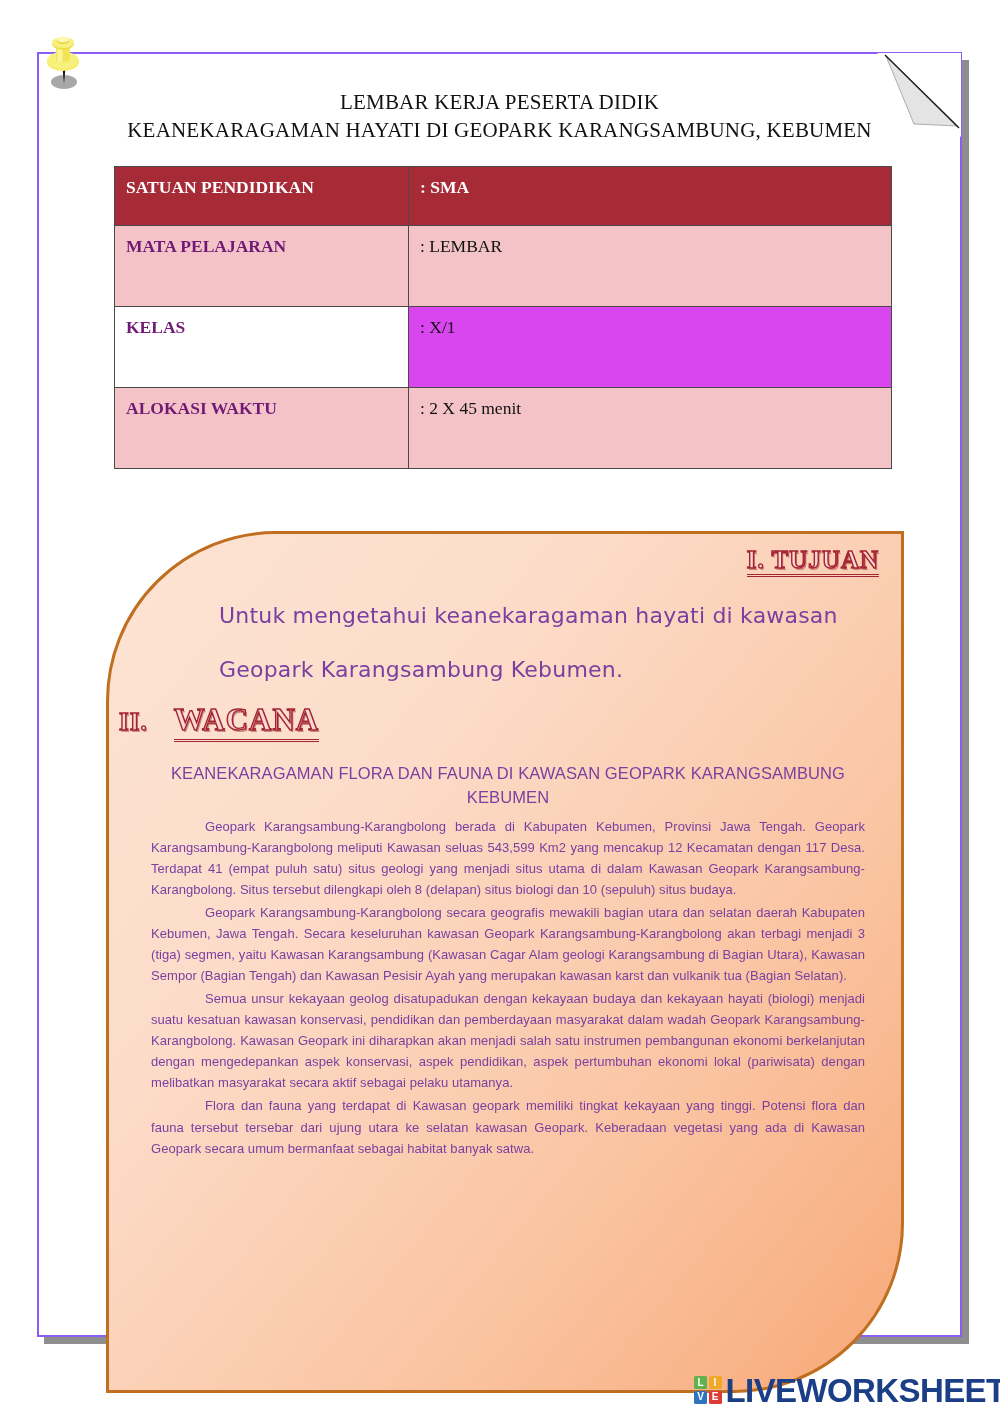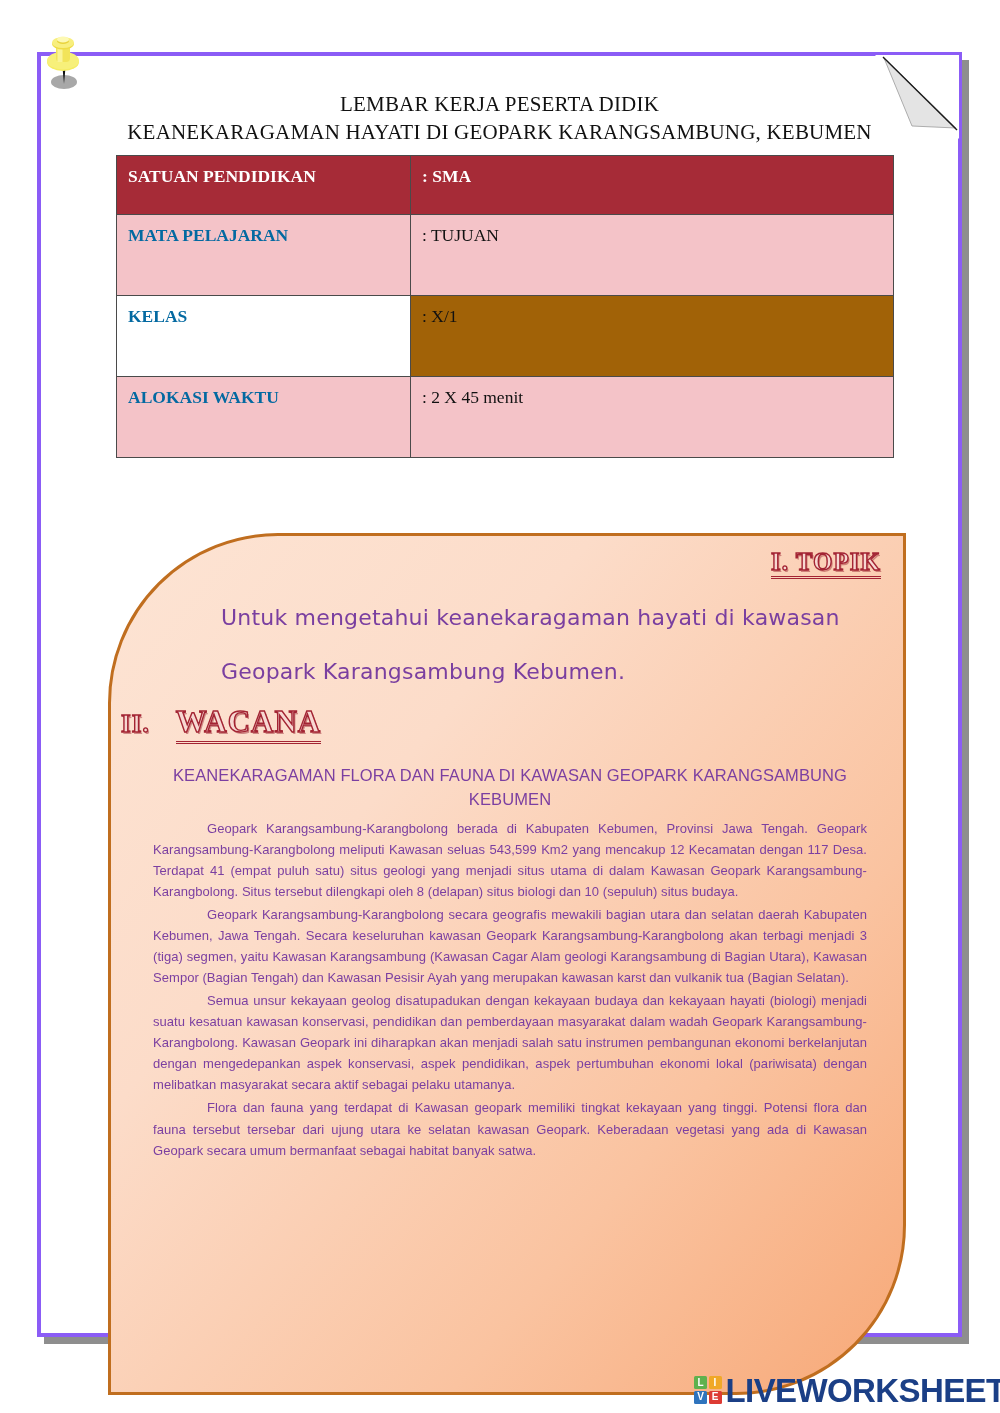--- a/index.html
+++ b/index.html
@@ -16,21 +16,21 @@
   }
 
   
   #sheet {
     position: absolute;
     left: 37px;
     top: 52px;
     width: 925px;
     height: 1285px;
     background: #ffffff;
-    border: 4px solid #8b5cf6;
+    border: 2px solid #8b5cf6;
     box-sizing: border-box;
   }
   
   #sheet-shadow {
     position: absolute;
     left: 44px;
     top: 1337px;
     width: 925px;
     height: 7px;
     background: #8e8e8e;
@@ -85,50 +85,50 @@
     position: absolute;
     left: 0;
     top: 34px;
     width: 100%;
   }
 
   
   #info-table {
     position: absolute;
     left: 75px;
-    top: 99px;
+    top: 112px;
     width: 778px;
     border-collapse: collapse;
     table-layout: fixed;
     font-family: "Liberation Serif", serif;
   }
   #info-table td {
     border: 1px solid #4a4a4a;
     padding: 9px 10px 9px 11px;
     font-size: 17.5px;
     vertical-align: top;
     line-height: 1.3;
   }
   #info-table td.lbl {
     width: 272px;
     font-weight: bold;
-    color: #0369a1;
+    color: #701a75;
   }
   #info-table td.val {
     color: #111111;
   }
   tr.r-head td {
     background: #a62b37;
     color: #ffffff !important;
     font-weight: bold;
     height: 40px;
   }
   tr.r-head td.lbl { color: #ffffff !important; }
   tr.r-pink td { background: #f4c3c8; }
-  tr.r-white td { background: #a16207; }
+  tr.r-white td { background: #d946ef; }
   tr.r-pink td.lbl, tr.r-white td.lbl { background-clip: padding-box; }
   tr.r-white td.lbl { background: #ffffff; }
   tr.r-pink td.lbl { background: #f4c3c8; }
   td.tall { height: 62px; }
 
   
   #orange-panel {
     position: absolute;
     left: 67px;
     top: 477px;
@@ -291,37 +291,37 @@
   </div>
 
   <table id="info-table">
     <tbody>
       <tr class="r-head">
         <td class="lbl">SATUAN PENDIDIKAN</td>
         <td class="val">: SMA</td>
       </tr>
       <tr class="r-pink">
         <td class="lbl tall">MATA PELAJARAN</td>
-        <td class="val tall">: TUJUAN</td>
+        <td class="val tall">: LEMBAR</td>
       </tr>
       <tr class="r-white">
         <td class="lbl tall">KELAS</td>
         <td class="val tall">: X/1</td>
       </tr>
       <tr class="r-pink">
         <td class="lbl tall">ALOKASI WAKTU</td>
         <td class="val tall">: 2 X 45 menit</td>
       </tr>
     </tbody>
   </table>
 
   <div id="orange-panel">
 
     <div id="tujuan-head" class="outline-head">
-      <span class="dbl-underline">I. TOPIK</span>
+      <span class="dbl-underline">I. TUJUAN</span>
     </div>
 
     <div class="tujuan-text">Untuk mengetahui keanekaragaman hayati di kawasan Geopark Karangsambung Kebumen.</div>
 
     <div id="wacana-head">
       <span id="wacana-num" class="outline-head">II.</span><span class="outline-head dbl-underline">WACANA</span>
     </div>
 
     <div id="wacana-body">
       <div id="wacana-subtitle">KEANEKARAGAMAN FLORA DAN FAUNA DI KAWASAN GEOPARK KARANGSAMBUNG KEBUMEN</div>

